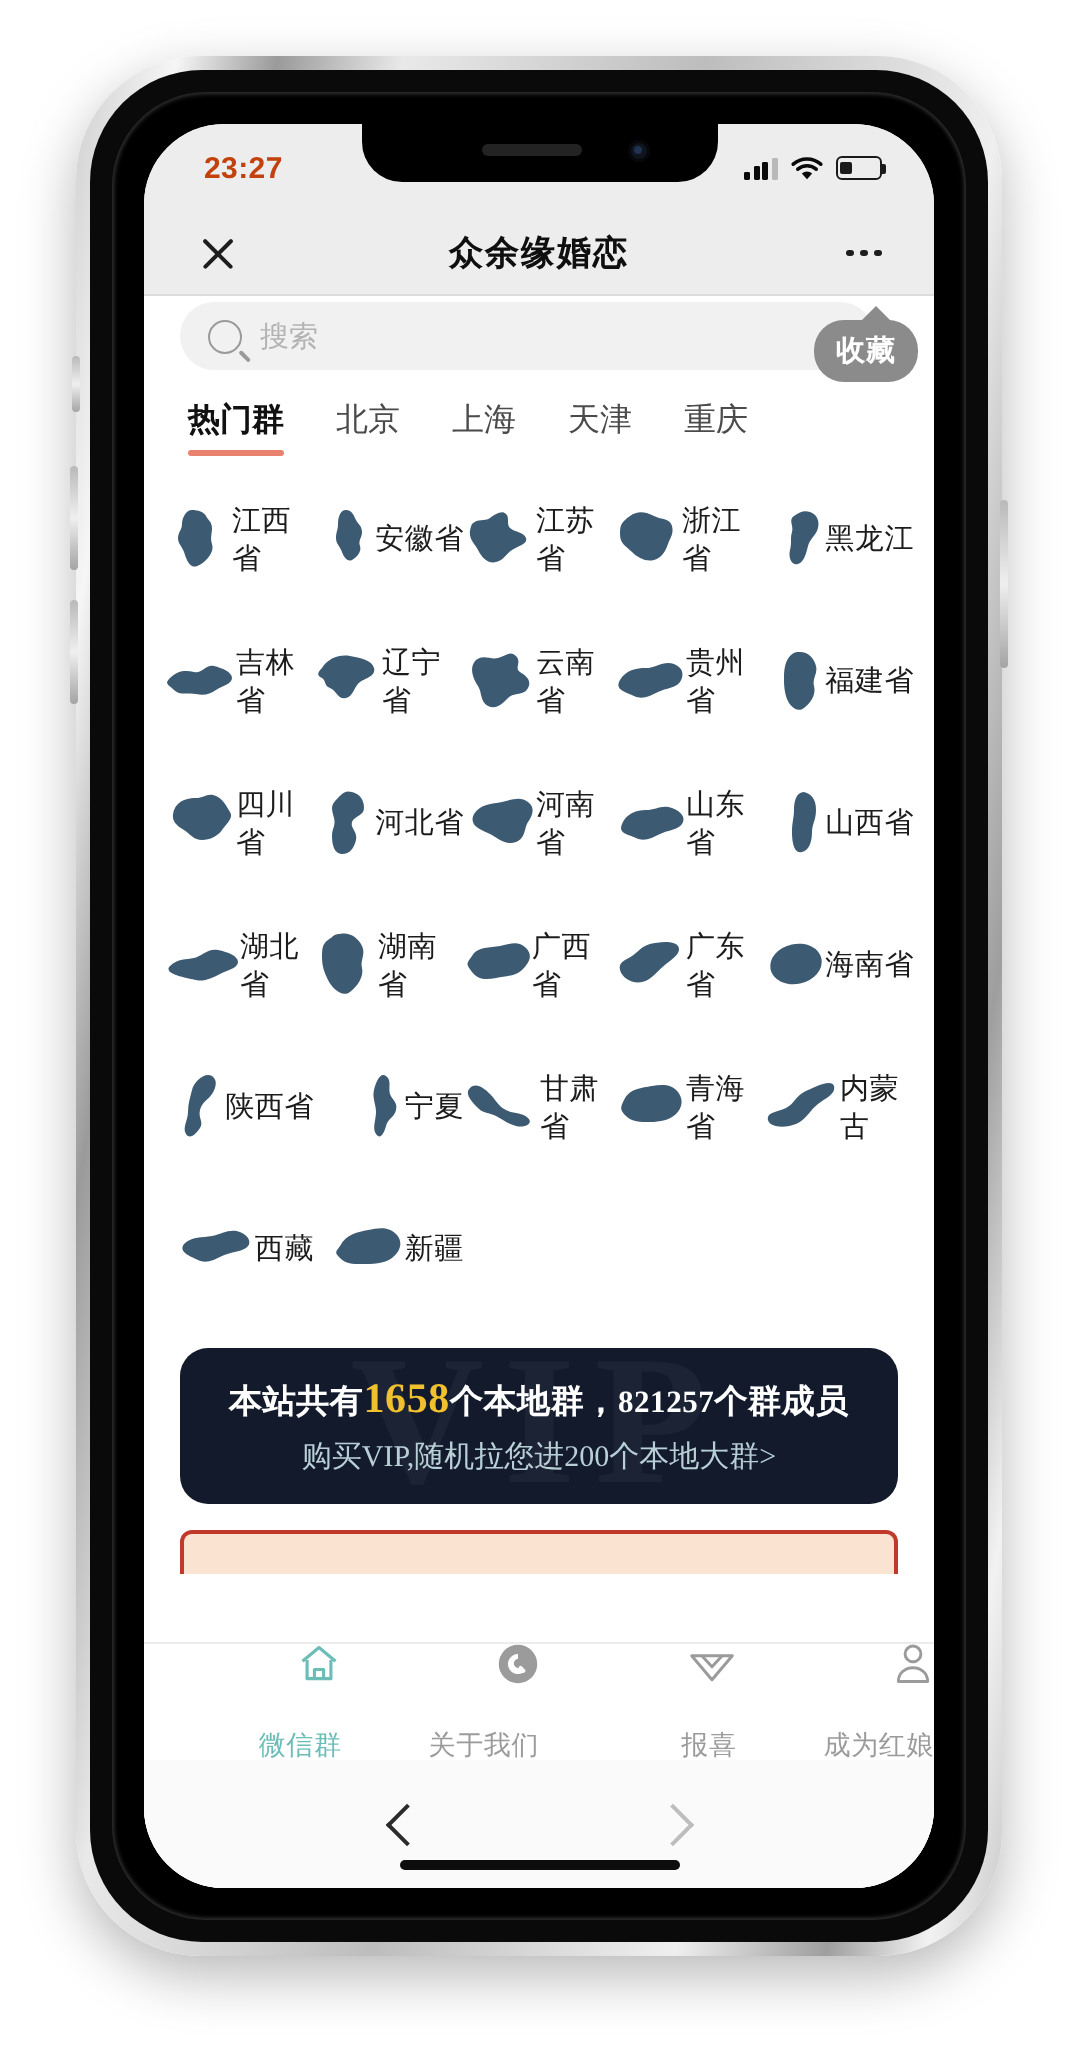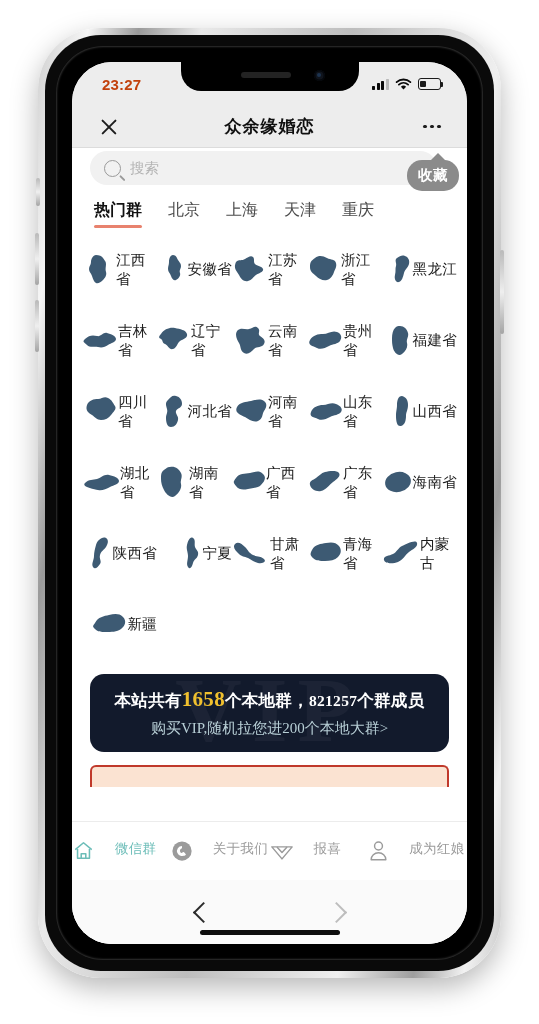--- a/index.html
+++ b/index.html
@@ -136,21 +136,21 @@
   .redcard{
     margin:13px 18px 0 18px;height:20px;border:2px solid #c0392b;border-bottom:none;
     border-radius:6px 6px 0 0;background:#fbe3d2;
   }
 
   
   .tabbar{
     position:absolute;left:0;right:0;bottom:64px;height:58px;background:#fff;
     border-top:1px solid #ececec;display:flex;align-items:center;z-index:12;
   }
-  .tbitem{flex:1;display:flex;align-items:flex-start;gap:20px;cursor:pointer;}
+  .tbitem{flex:1;display:flex;flex-direction:column;align-items:flex-end;gap:20px;cursor:pointer;}
   .tbicon{height:23px;display:flex;align-items:center;justify-content:center;}
   .tblabel{font-size:13.5px;color:#9b9b9b;letter-spacing:.3px;}
   .tbitem.active .tblabel{color:#6cbdb8;}
 
   
   .browserbar{
     position:absolute;left:0;right:0;bottom:0;height:64px;background:#fafafa;
     display:flex;align-items:center;justify-content:center;gap:118px;z-index:12;
   }
   .chev{width:13px;height:13px;border-left:2px solid #2b2b2b;border-bottom:2px solid #2b2b2b;cursor:pointer;}
@@ -449,20 +449,28 @@
 
               <div class="cell">
                 <div class="mapicon">
                     <svg width="38" height="26" viewBox="0 0 38 26">
                       <path d="M35 3c1 4-4 6-8 9s-6 8-11 10-13 2-14-2 5-4 9-6 5-6 9-8 14-7 15-3z" fill="#3d5a73"></path>
                     </svg>
                   </div>
                 <div class="cell-label">内蒙古</div>
               </div>
 
+              <div class="cell">
+                <div class="mapicon">
+                    <svg width="38" height="22" viewBox="0 0 38 22">
+                      <path d="M3 9c4-4 9-3 14-4s9-4 14-2 6 6 3 8-8 2-12 4-8 4-12 2-10-4-7-8z" fill="#3d5a73"></path>
+                    </svg>
+                  </div>
+                <div class="cell-label">西藏</div>
+              </div>
 
               <div class="cell">
                 <div class="mapicon">
                     <svg width="36" height="26" viewBox="0 0 36 26">
                       <path d="M4 12c3-6 9-7 14-8s10-2 14 2 2 9-2 12-10 3-15 3-8 0-11-3-2-3 0-6z" fill="#3d5a73"></path>
                     </svg>
                   </div>
                 <div class="cell-label">新疆</div>
               </div>
 

